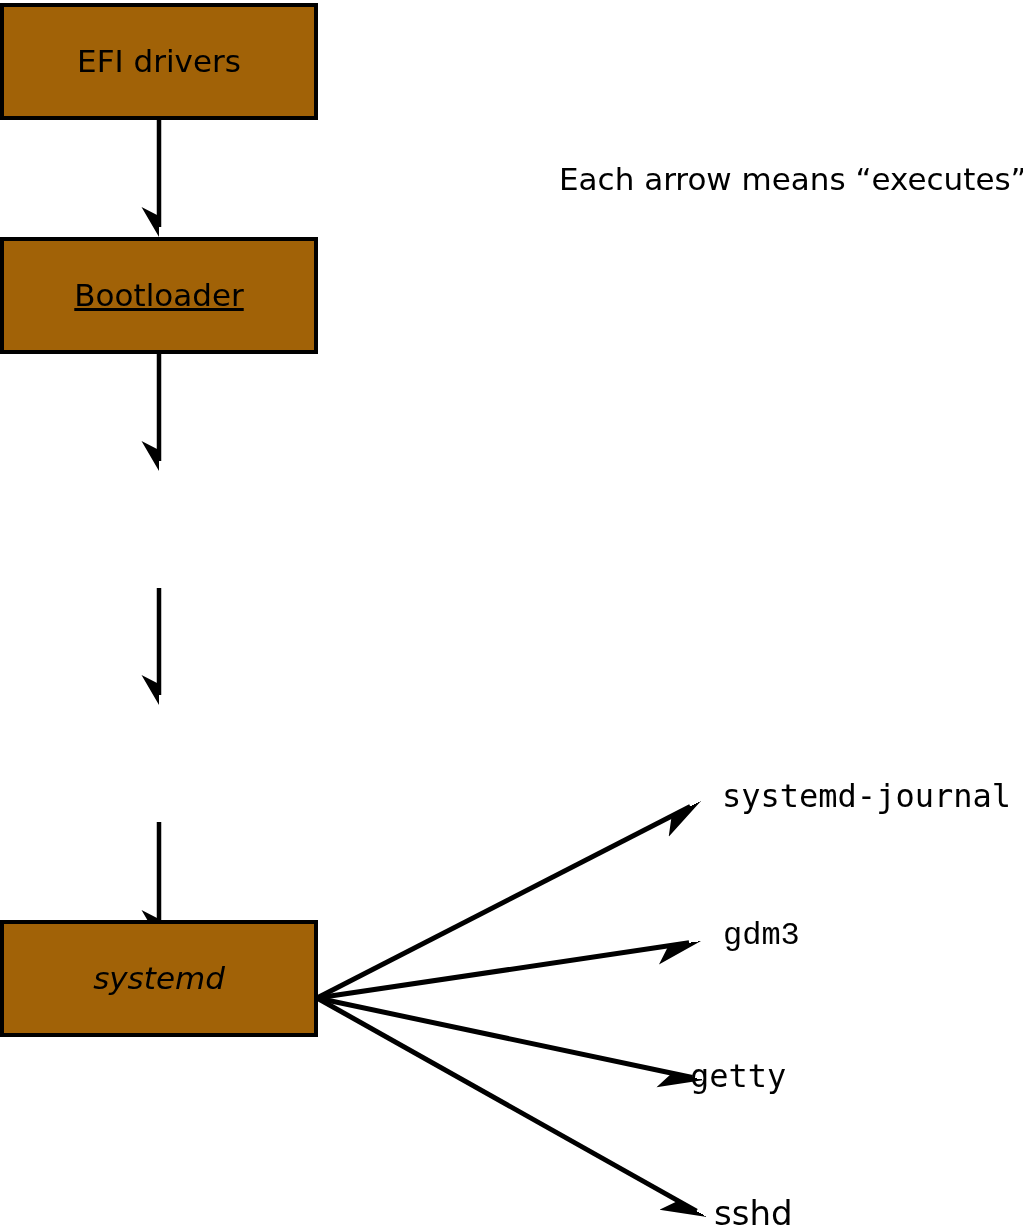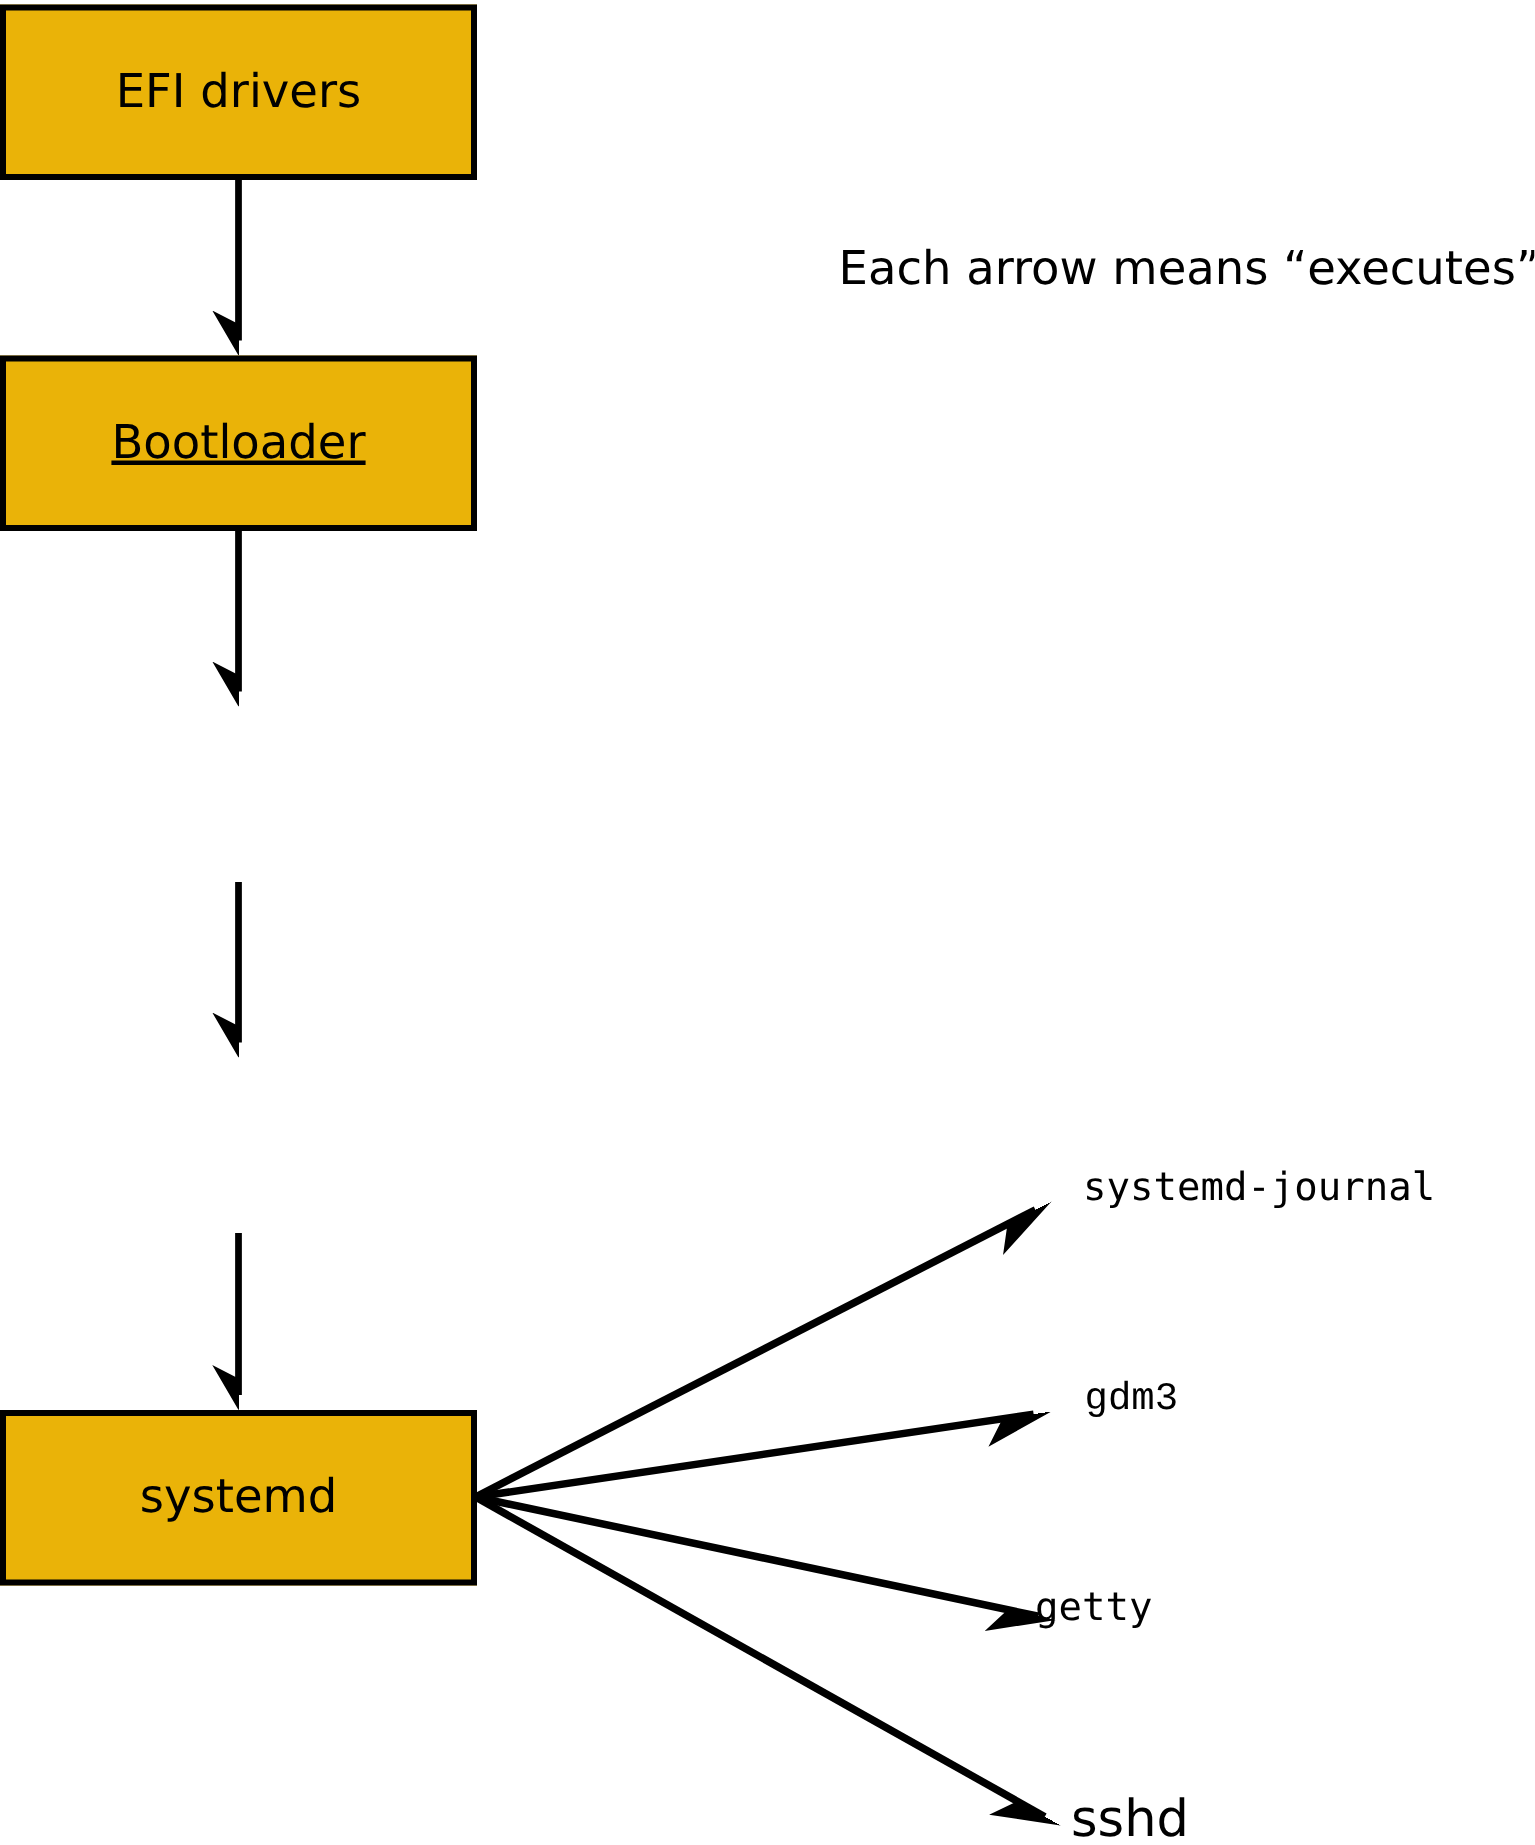--- a/index.html
+++ b/index.html
@@ -23,44 +23,44 @@
     width: 1023px;
     height: 1230px;
   }
   .node-box {
     position: absolute;
     left: 0;
     width: 318px;
     height: 117px;
     box-sizing: border-box;
     border: 4px solid #000000;
-    background: #eab308;
+    background: #a16207;
     display: flex;
     align-items: center;
     justify-content: center;
   }
   .node-box .node-label {
     font-size: 31px;
     line-height: 1;
     white-space: nowrap;
   }
   .box-efi      { top: 3px; }
   .box-boot     { top: 237px; text-decoration: underline; }
   .box-kernel   { top: 471px; }
   .box-initram  { top: 705px; }
-  .box-systemd  { top: 940px; }
+  .box-systemd  { top: 920px; font-style: italic; }
 
   .spawn-label {
     position: absolute;
     white-space: nowrap;
     line-height: 1.2;
   }
   .mono-label {
     font-family: "DejaVu Sans Mono", monospace;
-    font-size: 26px;
+    font-size: 32px;
   }
   .sans-label {
     font-family: "DejaVu Sans", sans-serif;
     font-size: 34px;
   }
   .label-journal { left: 722px; top: 777px; }
   .label-gdm3    { left: 723px; top: 917px; font-family: Liberation Mono, monospace; }
   .label-getty   { left: 690px; top: 1057px; }
   .label-sshd    { left: 714px; top: 1193px; }
 

